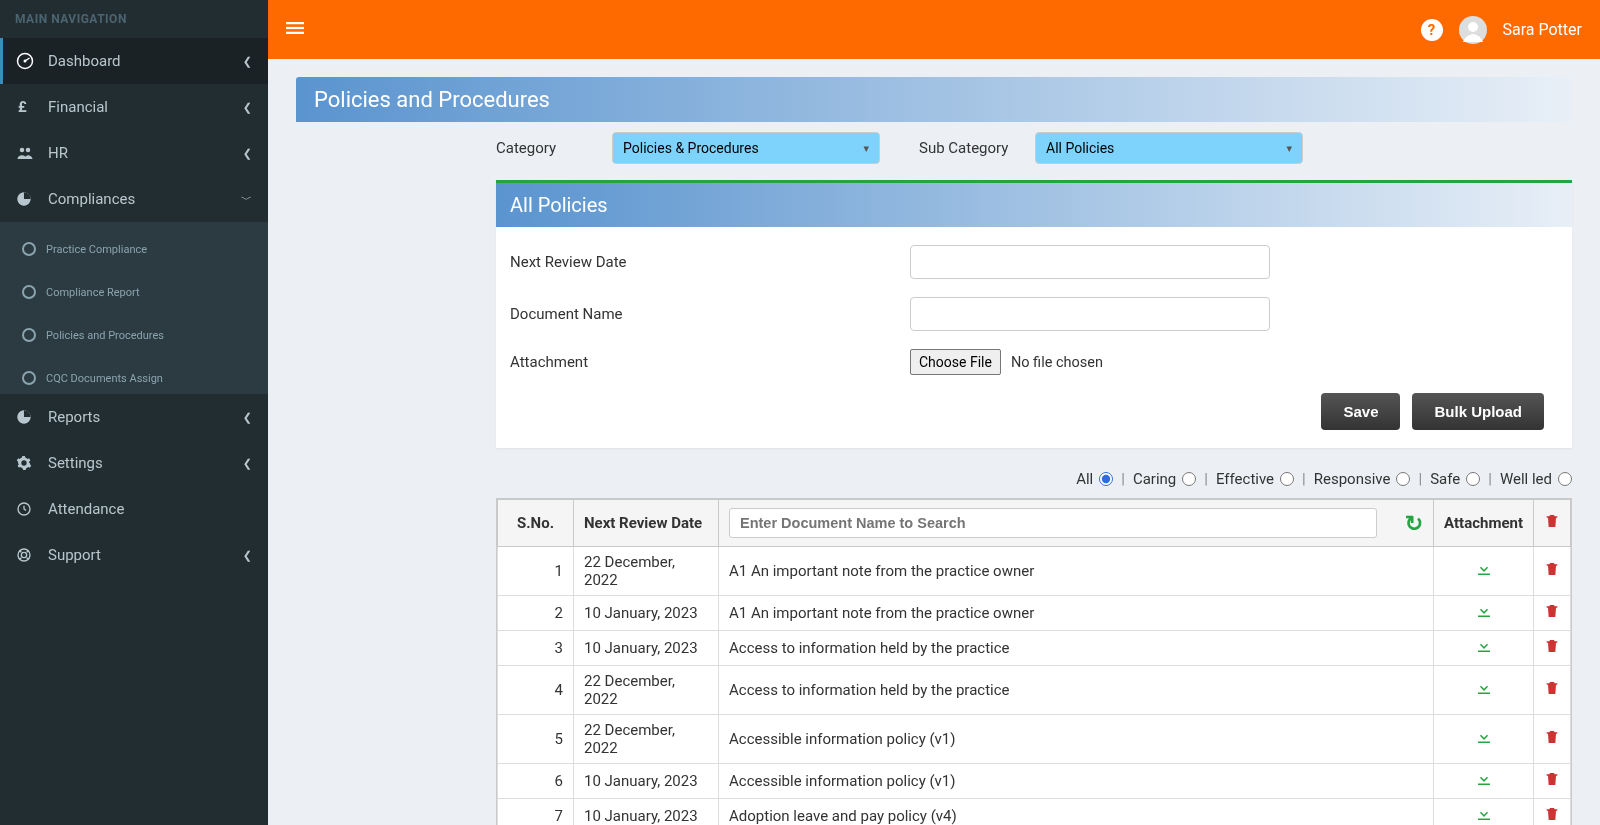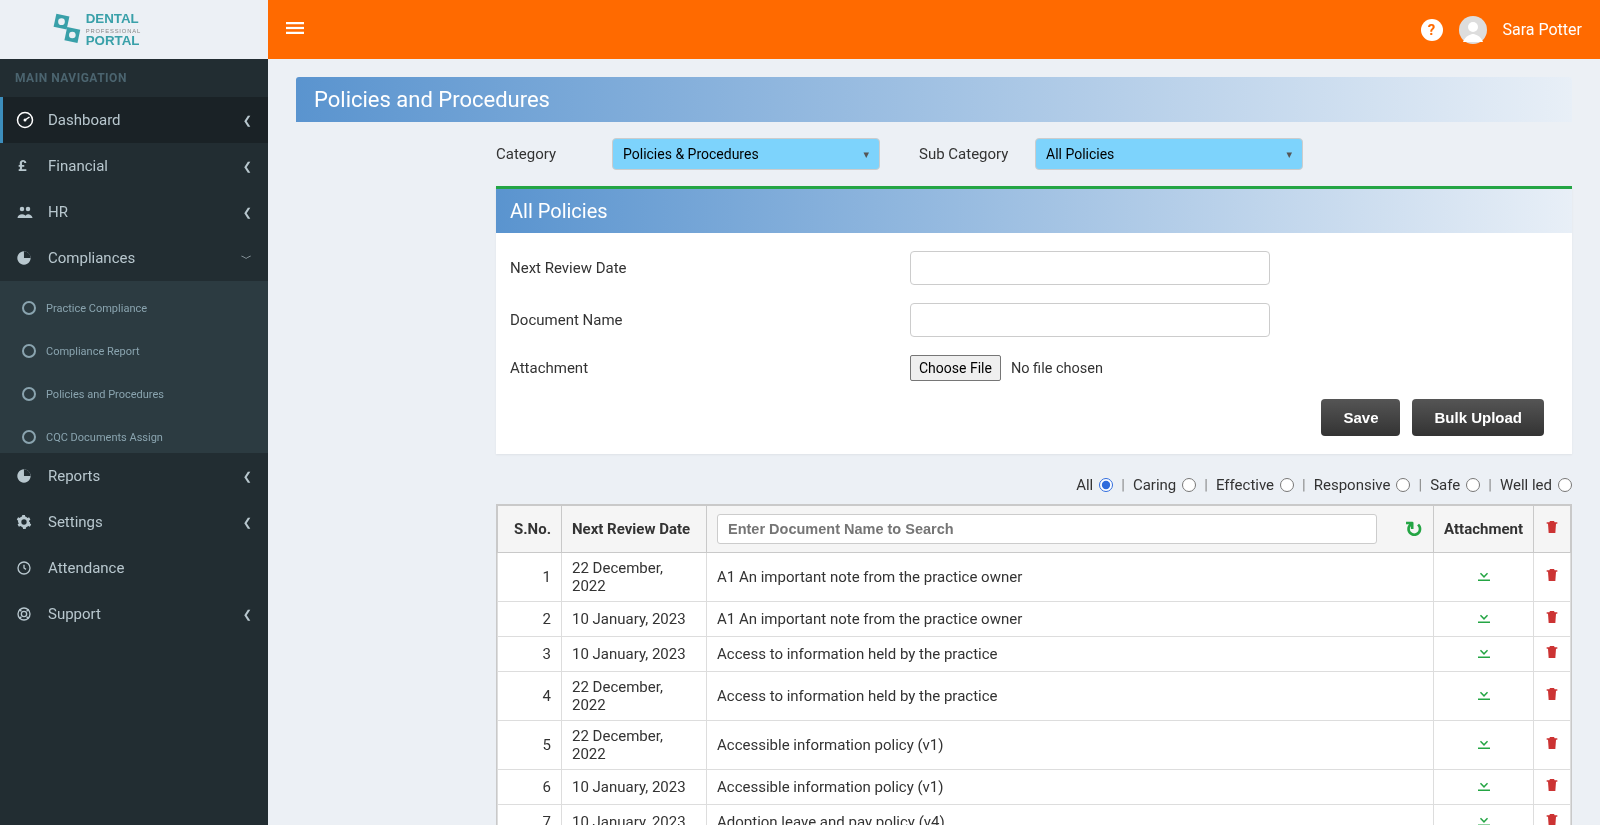--- a/index.html
+++ b/index.html
@@ -25,21 +25,21 @@
 .topbar { background: #ff6a00; height: 59px; display: flex; align-items: center; padding: 0 18px; color: #fff; }
 .hamburger { cursor: pointer; }
 .topbar-right { margin-left: auto; display: flex; align-items: center; gap: 16px; }
 .help-icon { width: 22px; height: 22px; background: #fff; color: #ff6a00; border-radius: 50%; display: flex; align-items: center; justify-content: center; font-weight: bold; font-size: 15px; cursor: pointer; }
 .avatar { width: 28px; height: 28px; cursor: pointer; }
 .username { font-size: 16px; cursor: pointer; }
 
 
 .content { flex: 1; padding: 18px 28px; overflow: auto; }
 .page-head { background: linear-gradient(to right, #5a94cf, #e8eff7); color: #fff; padding: 10px 18px; font-size: 22px; border-radius: 3px 3px 0 0; }
-.filters { display: flex; align-items: center; gap: 20px; padding: 16px 0 16px 200px; }
+.filters { display: flex; align-items: center; gap: 20px; padding: 10px 0 16px 200px; }
 .filter-label { font-size: 15px; color: #333; min-width: 96px; }
 .select { background: #7dd3fc; border: 1px solid #ccc; border-radius: 4px; padding: 7px 10px; font-size: 14px; min-width: 268px; display: flex; align-items: center; justify-content: space-between; cursor: pointer; }
 .select .arrow { font-size: 11px; color: #555; }
 
 .panel { margin: 0 0 0 200px; border-top: 3px solid #24a544; background: #fff; box-shadow: 0 1px 2px rgba(0,0,0,0.06); }
 .panel-head { background: linear-gradient(to right, #5a94cf, #e8eff7); color: #fff; padding: 10px 14px; font-size: 20px; }
 .panel-body { padding: 18px 14px; }
 .form-row { display: flex; align-items: center; margin-bottom: 18px; }
 .form-row .flab { width: 400px; font-size: 15px; color: #333; }
 .form-row input[type=text] { flex: 1; max-width: 360px; border: 1px solid #ccc; border-radius: 4px; padding: 8px 10px; font-size: 14px; }
@@ -50,50 +50,39 @@
 .btn { background: linear-gradient(#555, #333); color: #fff; border: none; border-radius: 4px; padding: 10px 22px; font-size: 15px; font-weight: bold; cursor: pointer; }
 
 .radio-row { display: flex; align-items: center; gap: 8px; justify-content: flex-end; margin: 22px 0 10px 200px; font-size: 15px; color: #333; }
 .radio-row .sep { color: #888; }
 .radio-row label { display: flex; align-items: center; gap: 6px; cursor: pointer; }
 .radio-row input[type=radio] { width: 14px; height: 14px; accent-color: #2f6bdc; cursor: pointer; }
 
 .table-wrap { margin-left: 200px; border: 1px solid #c9c9c9; }
 table { width: 100%; border-collapse: collapse; background: #fff; }
 th { background: #f5f5f5; border: 1px solid #c9c9c9; padding: 8px 10px; text-align: left; font-size: 15px; font-weight: bold; color: #333; vertical-align: middle; }
-th.sno { text-align: right; width: 64px; }
+th.sno { text-align: center; width: 76px; }
 th.nrd { width: 145px; }
 th.att { width: 98px; text-align: center; }
 th.del { width: 30px; text-align: center; }
 td { border: 1px solid #ddd; padding: 6px 10px; font-size: 15px; color: #333; }
 td.sno { text-align: right; }
 td.att, td.del { text-align: center; }
 .search-wrap { display: flex; align-items: center; gap: 28px; }
 .search-input { flex: 1; border: 1px solid #ccc; padding: 6px 10px; font-size: 14.5px; font-weight: bold; color: #888; border-radius: 3px; }
 .refresh-icon { color: #24a544; font-size: 22px; font-weight: bold; cursor: pointer; }
 .dl-icon { color: #24a544; cursor: pointer; display: inline-flex; }
 .del-icon { color: #c33; cursor: pointer; display: inline-flex; }
 
 </style>
 </head>
 <body>
 
 <div class="layout">
   <aside class="sidebar">
-    <div class="logo-area">
-      <svg viewBox="0 0 200 48" width="190">
-        <rect x="5" y="6" width="16" height="16" fill="#39a0a9" transform="rotate(12 13 14)"></rect>
-        <rect x="18" y="22" width="16" height="16" fill="#39a0a9" transform="rotate(12 26 30)"></rect>
-        <circle cx="13" cy="14" r="4" fill="#ecf0f5"></circle>
-        <circle cx="26" cy="30" r="4" fill="#ecf0f5"></circle>
-        <text x="42" y="16" font-family="Arial" font-size="16" font-weight="bold" fill="#39a0a9">DENTAL</text>
-        <text x="42" y="27" font-family="Arial" font-size="7" letter-spacing="1" fill="#888">PROFESSIONAL</text>
-        <text x="42" y="42" font-family="Arial" font-size="16" font-weight="bold" fill="#39a0a9">PORTAL</text>
-      </svg>
-    </div>
     <div class="nav-header">MAIN NAVIGATION</div>
 
     <div class="nav-item sel">
       <span class="icon">
           <svg width="18" height="18" viewBox="0 0 24 24" fill="#fff">
             <circle cx="12" cy="12" r="10" fill="none" stroke="#fff" stroke-width="2"></circle>
             <path d="M12 12 L18 8" stroke="#fff" stroke-width="2"></path>
             <circle cx="12" cy="12" r="2"></circle>
           </svg>
         </span>

